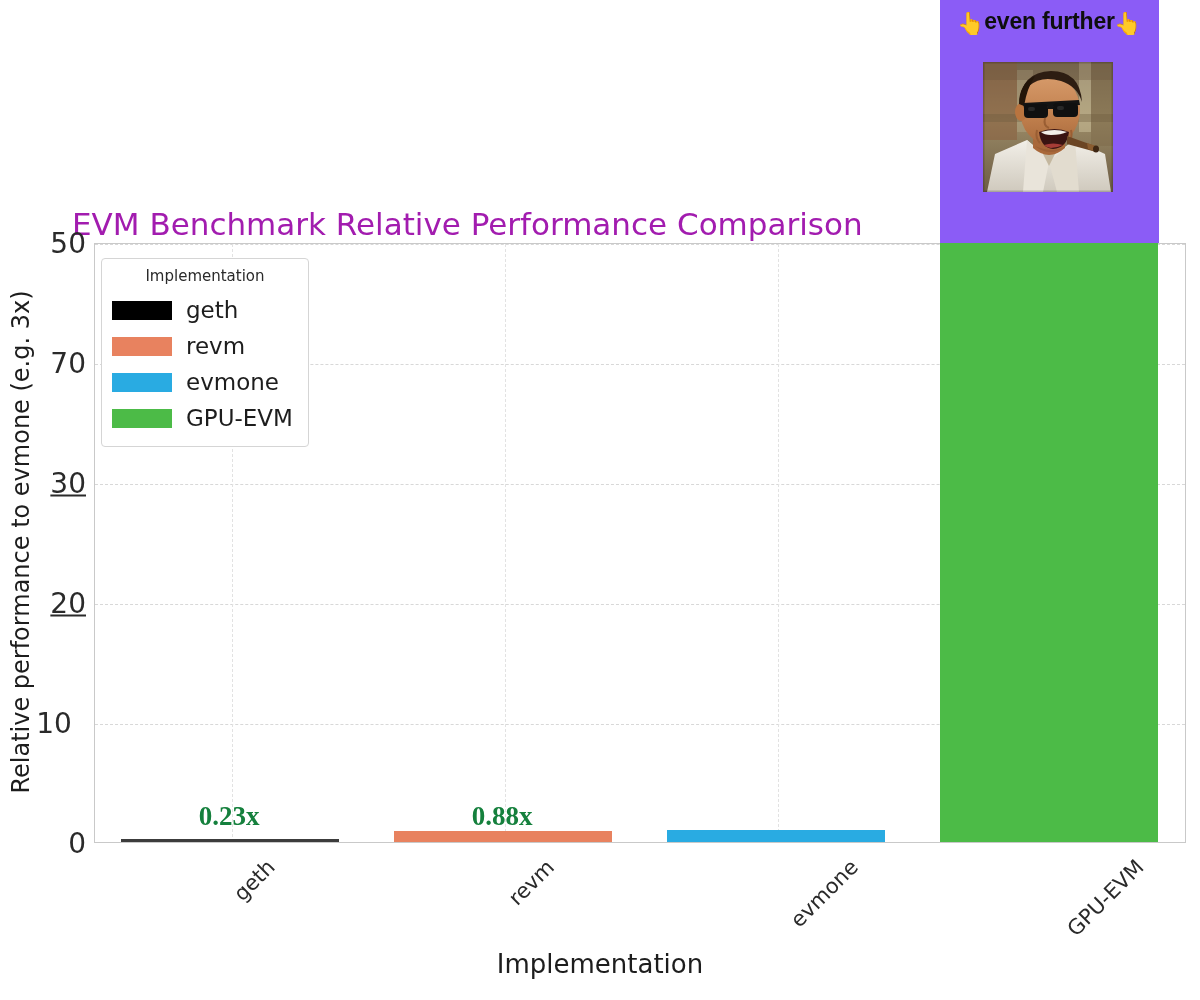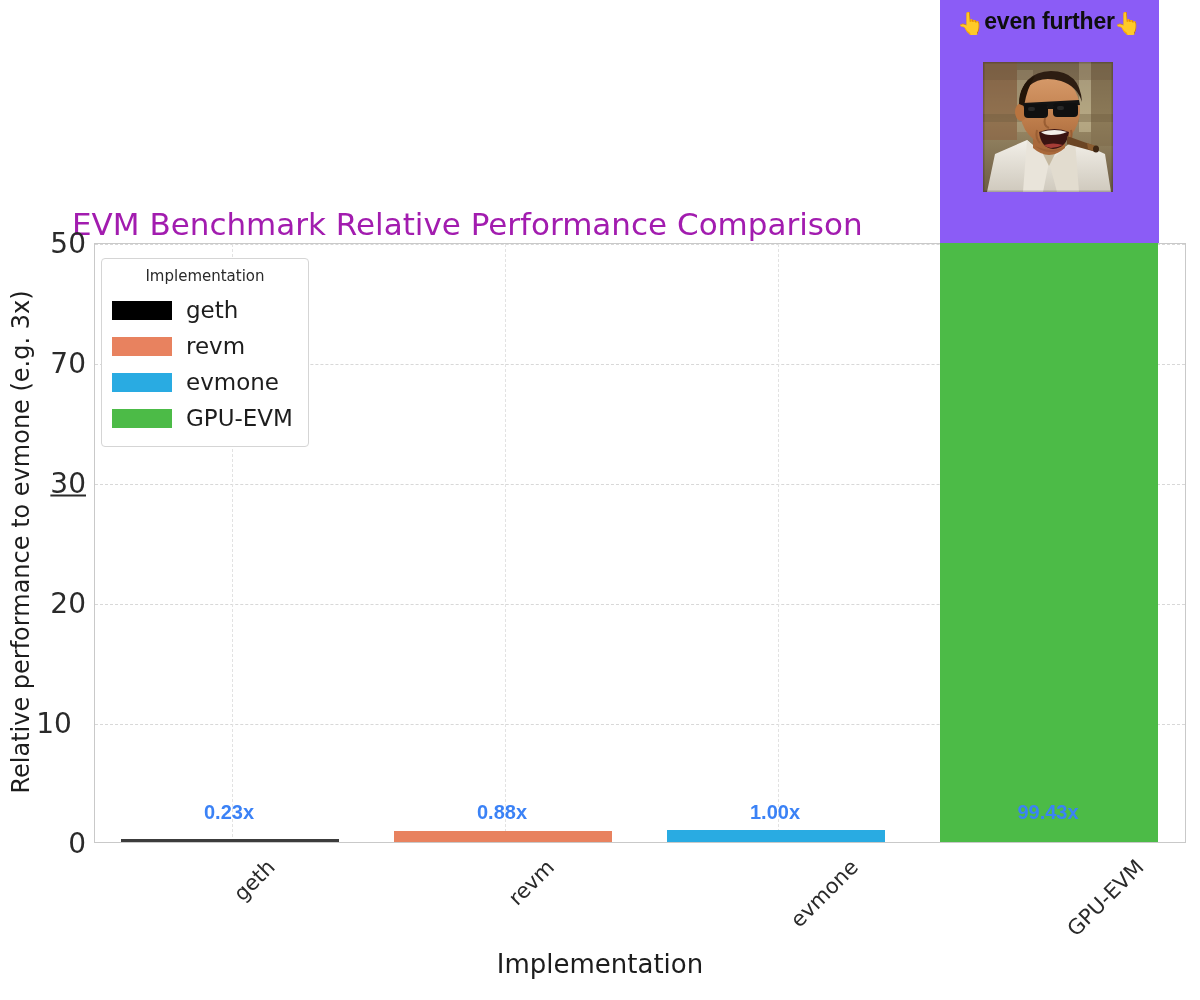--- a/index.html
+++ b/index.html
@@ -103,24 +103,24 @@
   .bar {
     position: absolute;
     bottom: 0;
   }
   #bar-gpuevm { z-index: 3; }
 
   
   .bar-label {
     position: absolute;
     text-align: center;
-    font-family: Liberation Sans, sans-serif;
-    font-size: 20px;
+    font-family: Liberation Serif, serif;
+    font-size: 27px;
     font-weight: 700;
-    color: #3b82f6;
+    color: #15803d;
     white-space: nowrap;
     z-index: 6;
   }
 
   
   .ytick {
     position: absolute;
     right: 0;
     width: 64px;
     text-align: right;
@@ -231,29 +231,27 @@
     <div class="vgridline" style="left:955.5px;"></div>
 
     <div class="bar" id="bar-geth" style="left:26px;  width:218px; height:3px;   background:#3c3c3c;"></div>
     <div class="bar" id="bar-revm" style="left:299px; width:218px; height:11px;  background:#E8825F;"></div>
     <div class="bar" id="bar-evmone" style="left:572px; width:218px; height:12px;  background:#29ABE2;"></div>
     <div class="bar" id="bar-gpuevm" style="left:845px; width:218px; height:600px; background:#4CBB47;"></div>
   </div>
 
   <div class="bar-label" style="left:120px; top:801px; width:218px;">0.23x</div>
   <div class="bar-label" style="left:393px; top:801px; width:218px;">0.88x</div>
-  <div class="bar-label" style="left:666px; top:801px; width:218px;">1.00x</div>
-  <div class="bar-label" style="left:939px; top:801px; width:218px;">99.43x</div>
 
   <div id="chart-title">EVM Benchmark Relative Performance Comparison</div>
 
   <div id="ytick-wrap">
     <div class="ytick" style="top:600px;">0</div>
     <div class="ytick" style="top:480px;text-align:center;">10</div>
-    <div class="ytick" style="top:360px;">20</div>
+    <div class="ytick" style="top:360px;text-decoration:underline;">20</div>
     <div class="ytick" style="top:240px;text-decoration:underline;">30</div>
     <div class="ytick" style="top:120px;">70</div>
     <div class="ytick" style="top:0px;">50</div>
   </div>
 
   <div id="ylabel">Relative performance to evmone (e.g. 3x)</div>
 
   <div class="xtick" style="left:215px;">geth</div>
   <div class="xtick" style="left:488px;">revm</div>
   <div class="xtick" style="left:761px;">evmone</div>

